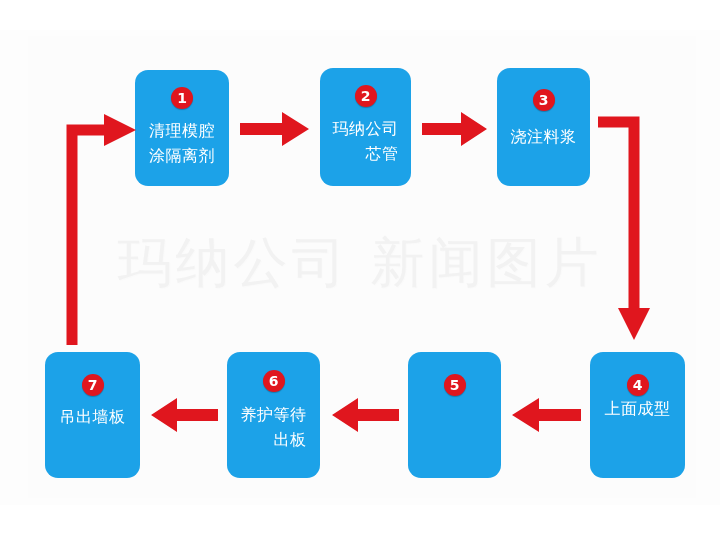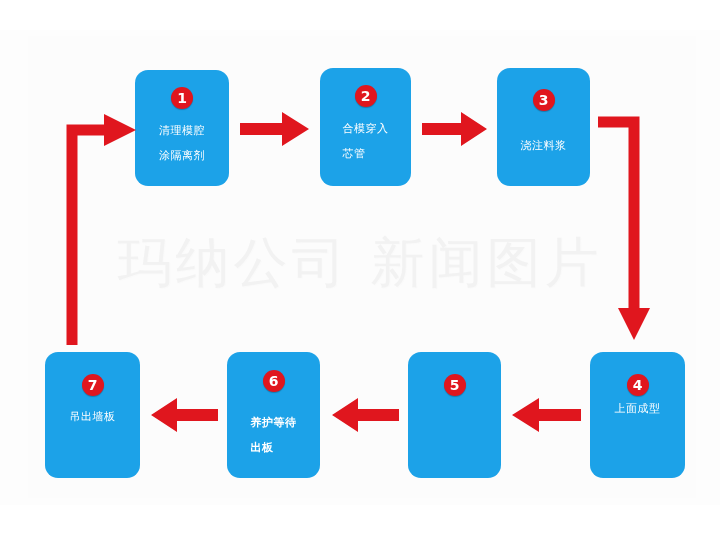--- a/index.html
+++ b/index.html
@@ -38,23 +38,23 @@
   }
   .node .badge{
     width:22px;height:22px;border-radius:50%;
     background:#e0161e;
     color:#ffffff;
     font-size:14px;font-weight:bold;
     line-height:22px;text-align:center;
     box-shadow:0 1px 1px rgba(0,0,0,.25);
   }
   .node .label{
-    font-size:11px;
+    font-size:16px;
     line-height:25px;
-    text-align:left;
+    text-align:right;
     letter-spacing:.5px;
     white-space:pre-line;
   }
 
   
   .arrow{position:absolute;}
 
   
   .elbow{position:absolute;}
 </style>
@@ -69,41 +69,41 @@
   <div class="watermark">玛纳公司 新闻图片</div>
 
   <div class="node" style="left:135px;top:70px;width:94px;height:116px;padding-top:17px;">
     <div class="badge">1</div>
     <div class="label" style="margin-top:9px;">清理模腔
 涂隔离剂</div>
   </div>
 
   <div class="node" style="left:320px;top:68px;width:91px;height:118px;padding-top:17px;">
     <div class="badge">2</div>
-    <div class="label" style="margin-top:9px;">合模穿入
+    <div class="label" style="margin-top:9px;">玛纳公司
 芯管</div>
   </div>
 
   <div class="node" style="left:497px;top:68px;width:93px;height:118px;padding-top:21px;">
     <div class="badge">3</div>
-    <div class="label" style="margin-top:22px;">浇注料浆</div>
+    <div class="label" style="margin-top:13px;">浇注料浆</div>
   </div>
 
   <div class="node" style="left:590px;top:352px;width:95px;height:126px;padding-top:22px;">
     <div class="badge">4</div>
     <div class="label" style="margin-top:0;">上面成型</div>
   </div>
 
   <div class="node" style="left:408px;top:352px;width:93px;height:126px;padding-top:22px;">
     <div class="badge">5</div>
   </div>
 
   <div class="node" style="left:227px;top:352px;width:93px;height:126px;padding-top:18px;">
     <div class="badge">6</div>
-    <div class="label" style="margin-top:18px;font-weight:bold;">养护等待
+    <div class="label" style="margin-top:10px;">养护等待
 出板</div>
   </div>
 
   <div class="node" style="left:45px;top:352px;width:95px;height:126px;padding-top:22px;">
     <div class="badge">7</div>
     <div class="label" style="margin-top:8px;">吊出墙板</div>
   </div>
 
   <svg class="arrow" style="left:240px;top:110px;" width="70" height="38" viewBox="0 0 70 38">
     <polygon points="0,13 42,13 42,2 69,19 42,36 42,25 0,25" fill="#e0161e"></polygon>

